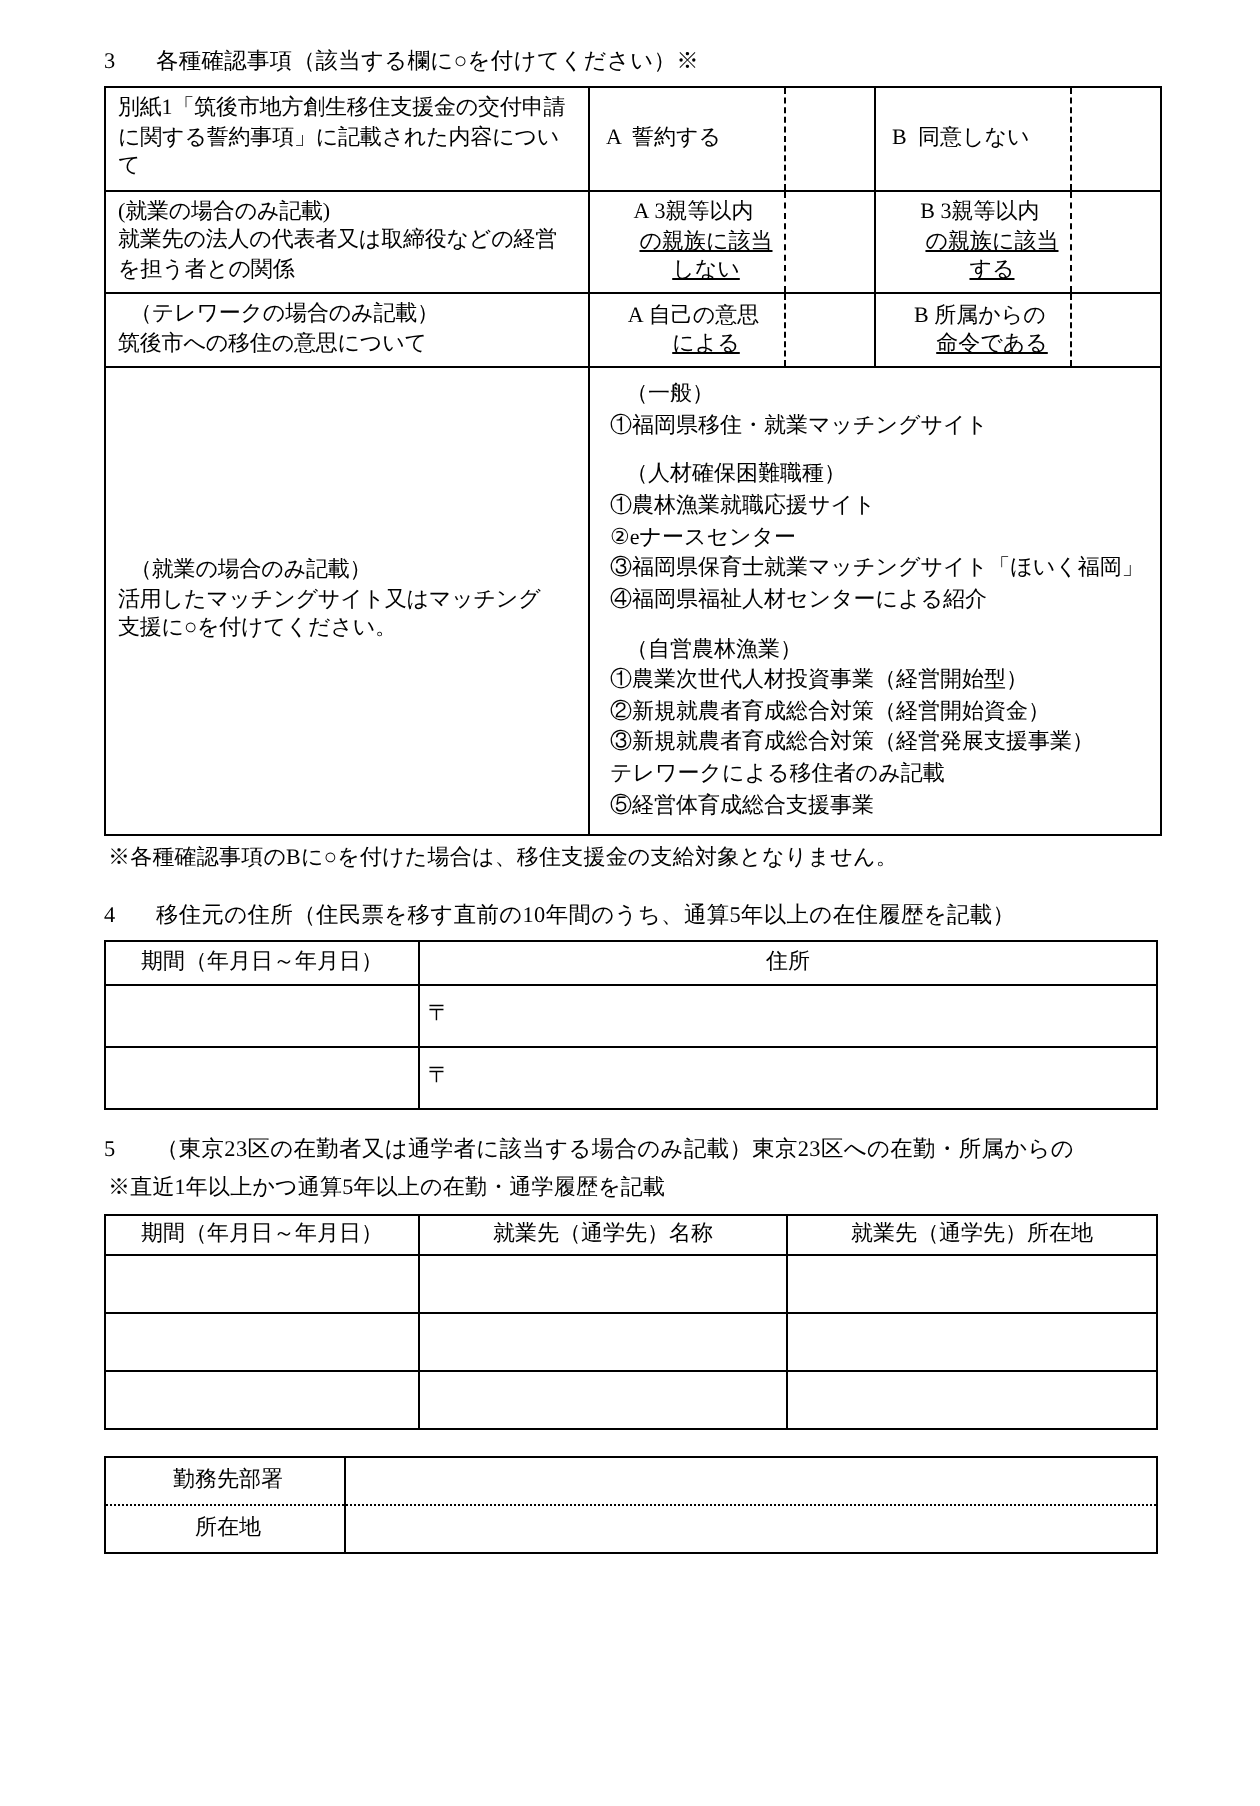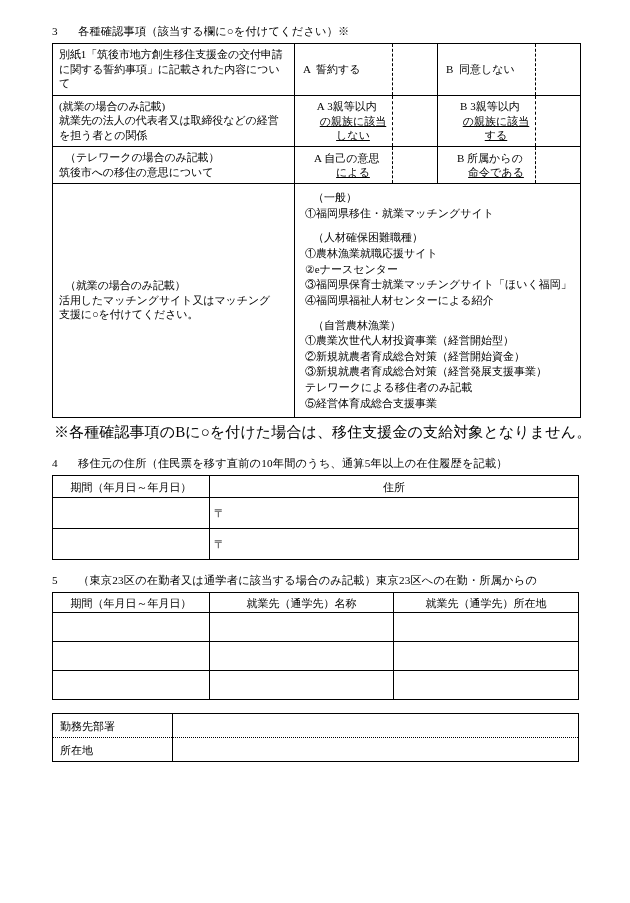--- a/index.html
+++ b/index.html
@@ -30,21 +30,21 @@
     line-height: 1.35;
     margin: 0 0 4px 0;
     white-space: nowrap;
     letter-spacing: 0.2px;
   }
   .sec-heading .num {
     display: inline-block;
     width: 26px;
   }
   .note-line {
-    font-size: 15px;
+    font-size: 11px;
     line-height: 1.4;
     margin: 4px 0 0 0;
     padding-left: 2px;
     white-space: nowrap;
     letter-spacing: 0.1px;
   }
   .gap-m { height: 13px; }
 
   
   table {
@@ -116,20 +116,21 @@
   .t5 td.c1 { width: 157px; }
   .t5 td.c2 { width: 184px; }
   .t5 td.c3 { width: 185px; }
   .t5 td.blank-row { height: 29px; }
 
   
   .t6 td.lbl {
     width: 120px;
     padding-left: 7px;
     height: 24px;
+    text-align: center;
   }
   .t6 td.val { width: 406px; padding-left: 7px; }
   .t6 tr.dotted-sep td { border-bottom: 1px dotted #000; }
   .t6 tr.dotted-top td { border-top: 1px dotted #000; }
 </style>
 </head>
 <body>
 
 <div class="page">
 
@@ -244,20 +245,21 @@
         <td class="c2 row-cell"><span class="postal">〒</span></td>
       </tr>
     </tbody>
   </table>
 
   <div class="gap-m"></div>
 
   <div class="sec-heading">
     <span class="num">5</span><span>（東京23区の在勤者又は通学者に該当する場合のみ記載）東京23区への在勤・所属からの</span>
   </div>
+  <div class="note-line" style="margin-bottom:5px">※直近1年以上かつ通算5年以上の在勤・通学履歴を記載</div>
 
   <table class="outer t5">
     <tbody>
       <tr>
         <td class="c1">期間（年月日～年月日）</td>
         <td class="c2">就業先（通学先）名称</td>
         <td class="c3">就業先（通学先）所在地</td>
       </tr>
       <tr>
         <td class="c1 blank-row"></td>

